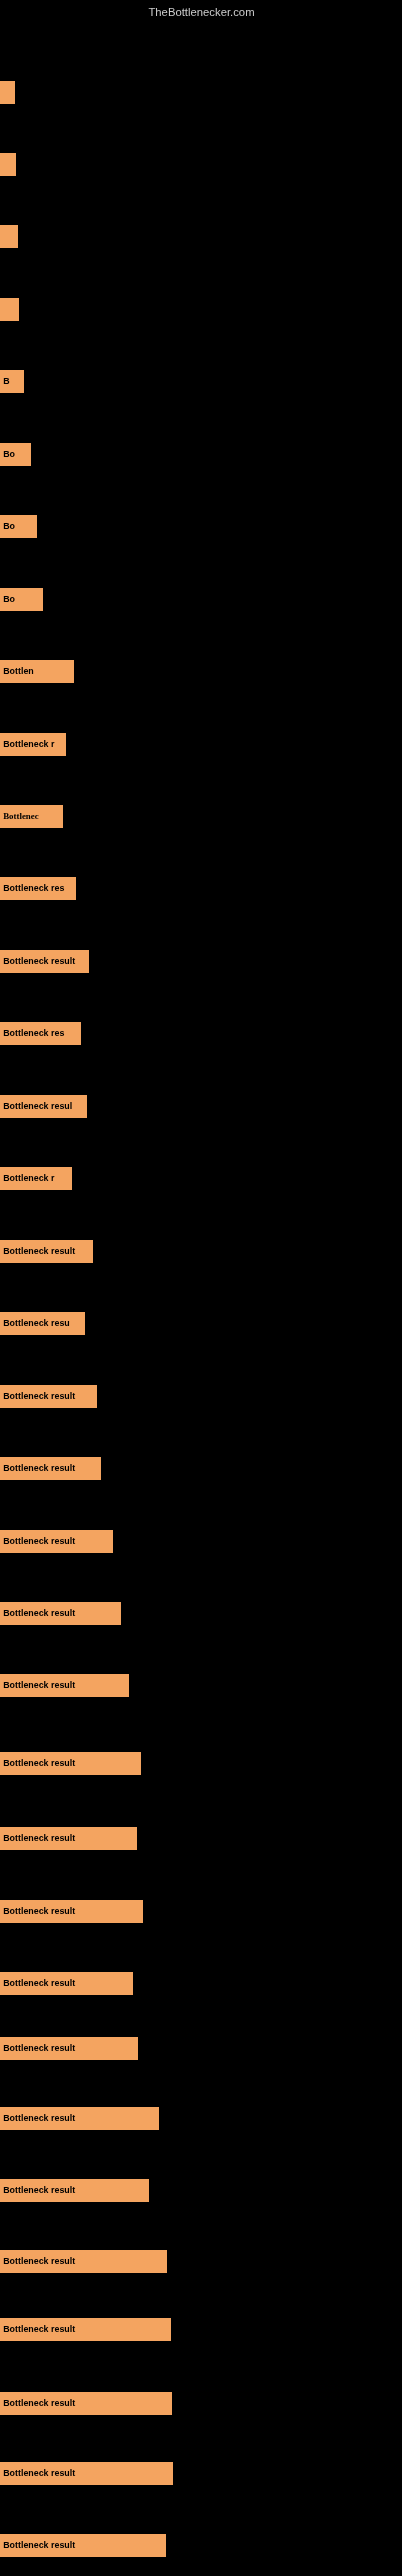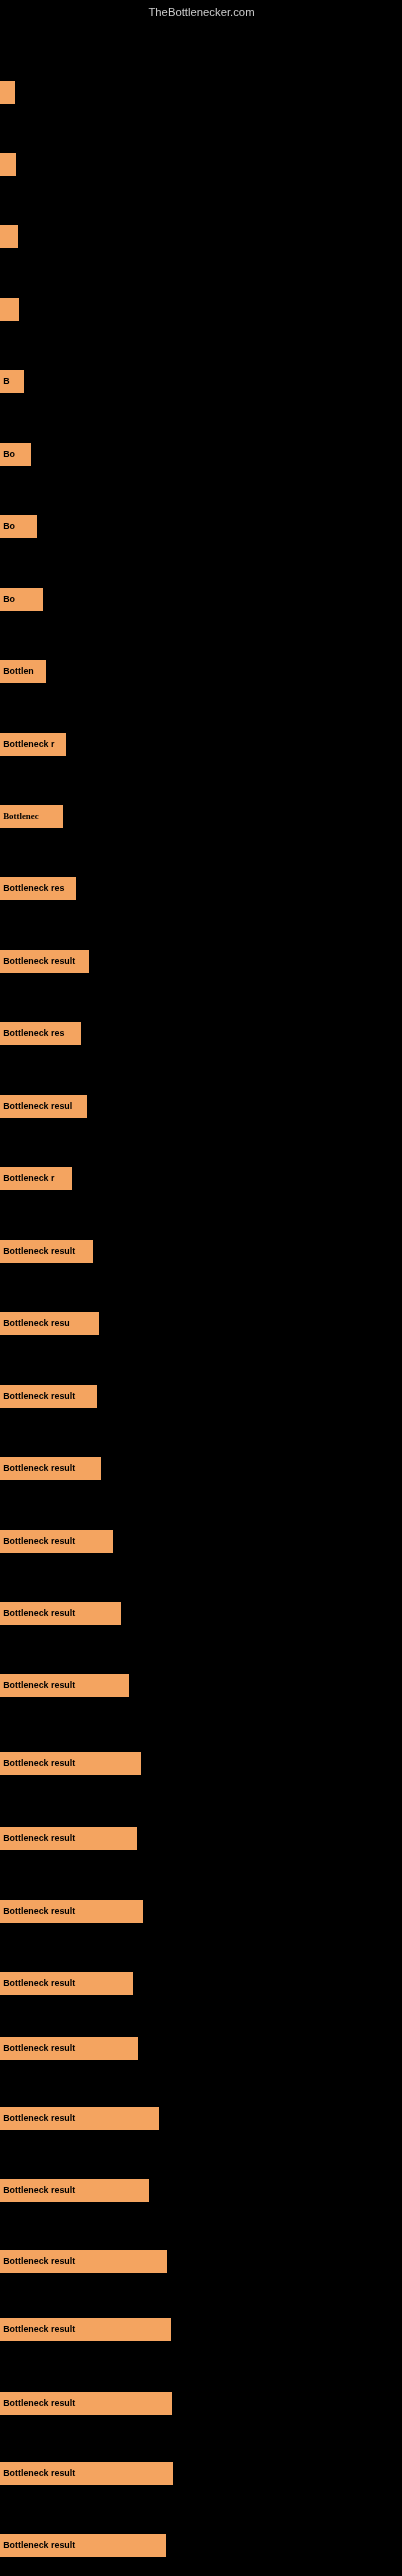--- a/index.html
+++ b/index.html
@@ -78,21 +78,21 @@
       <div class="bar" style="width: 37px;">
         <span class="bar-label">Bo</span>
       </div>
     </div>
     <div class="bar-container" style="top: 588px; left: 0px;">
       <div class="bar" style="width: 43px;">
         <span class="bar-label">Bo</span>
       </div>
     </div>
     <div class="bar-container" style="top: 660px; left: 0px;">
-      <div class="bar" style="width: 46px;">
+      <div class="bar" style="width: 74px;">
         <span class="bar-label">Bottlen</span>
       </div>
     </div>
     <div class="bar-container" style="top: 733px; left: 0px;">
       <div class="bar" style="width: 66px;">
         <span class="bar-label">Bottleneck r</span>
       </div>
     </div>
     <div class="bar-container" style="top: 805px; left: 0px;">
       <div class="bar" style="width: 63px; font-family: Liberation Serif, serif;">
@@ -123,21 +123,21 @@
       <div class="bar" style="width: 72px;">
         <span class="bar-label">Bottleneck r</span>
       </div>
     </div>
     <div class="bar-container" style="top: 1240px; left: 0px;">
       <div class="bar" style="width: 93px;">
         <span class="bar-label">Bottleneck result</span>
       </div>
     </div>
     <div class="bar-container" style="top: 1312px; left: 0px;">
-      <div class="bar" style="width: 99px;">
+      <div class="bar" style="width: 85px;">
         <span class="bar-label">Bottleneck resu</span>
       </div>
     </div>
     <div class="bar-container" style="top: 1385px; left: 0px;">
       <div class="bar" style="width: 97px;">
         <span class="bar-label">Bottleneck result</span>
       </div>
     </div>
     <div class="bar-container" style="top: 1457px; left: 0px;">
       <div class="bar" style="width: 101px;">

